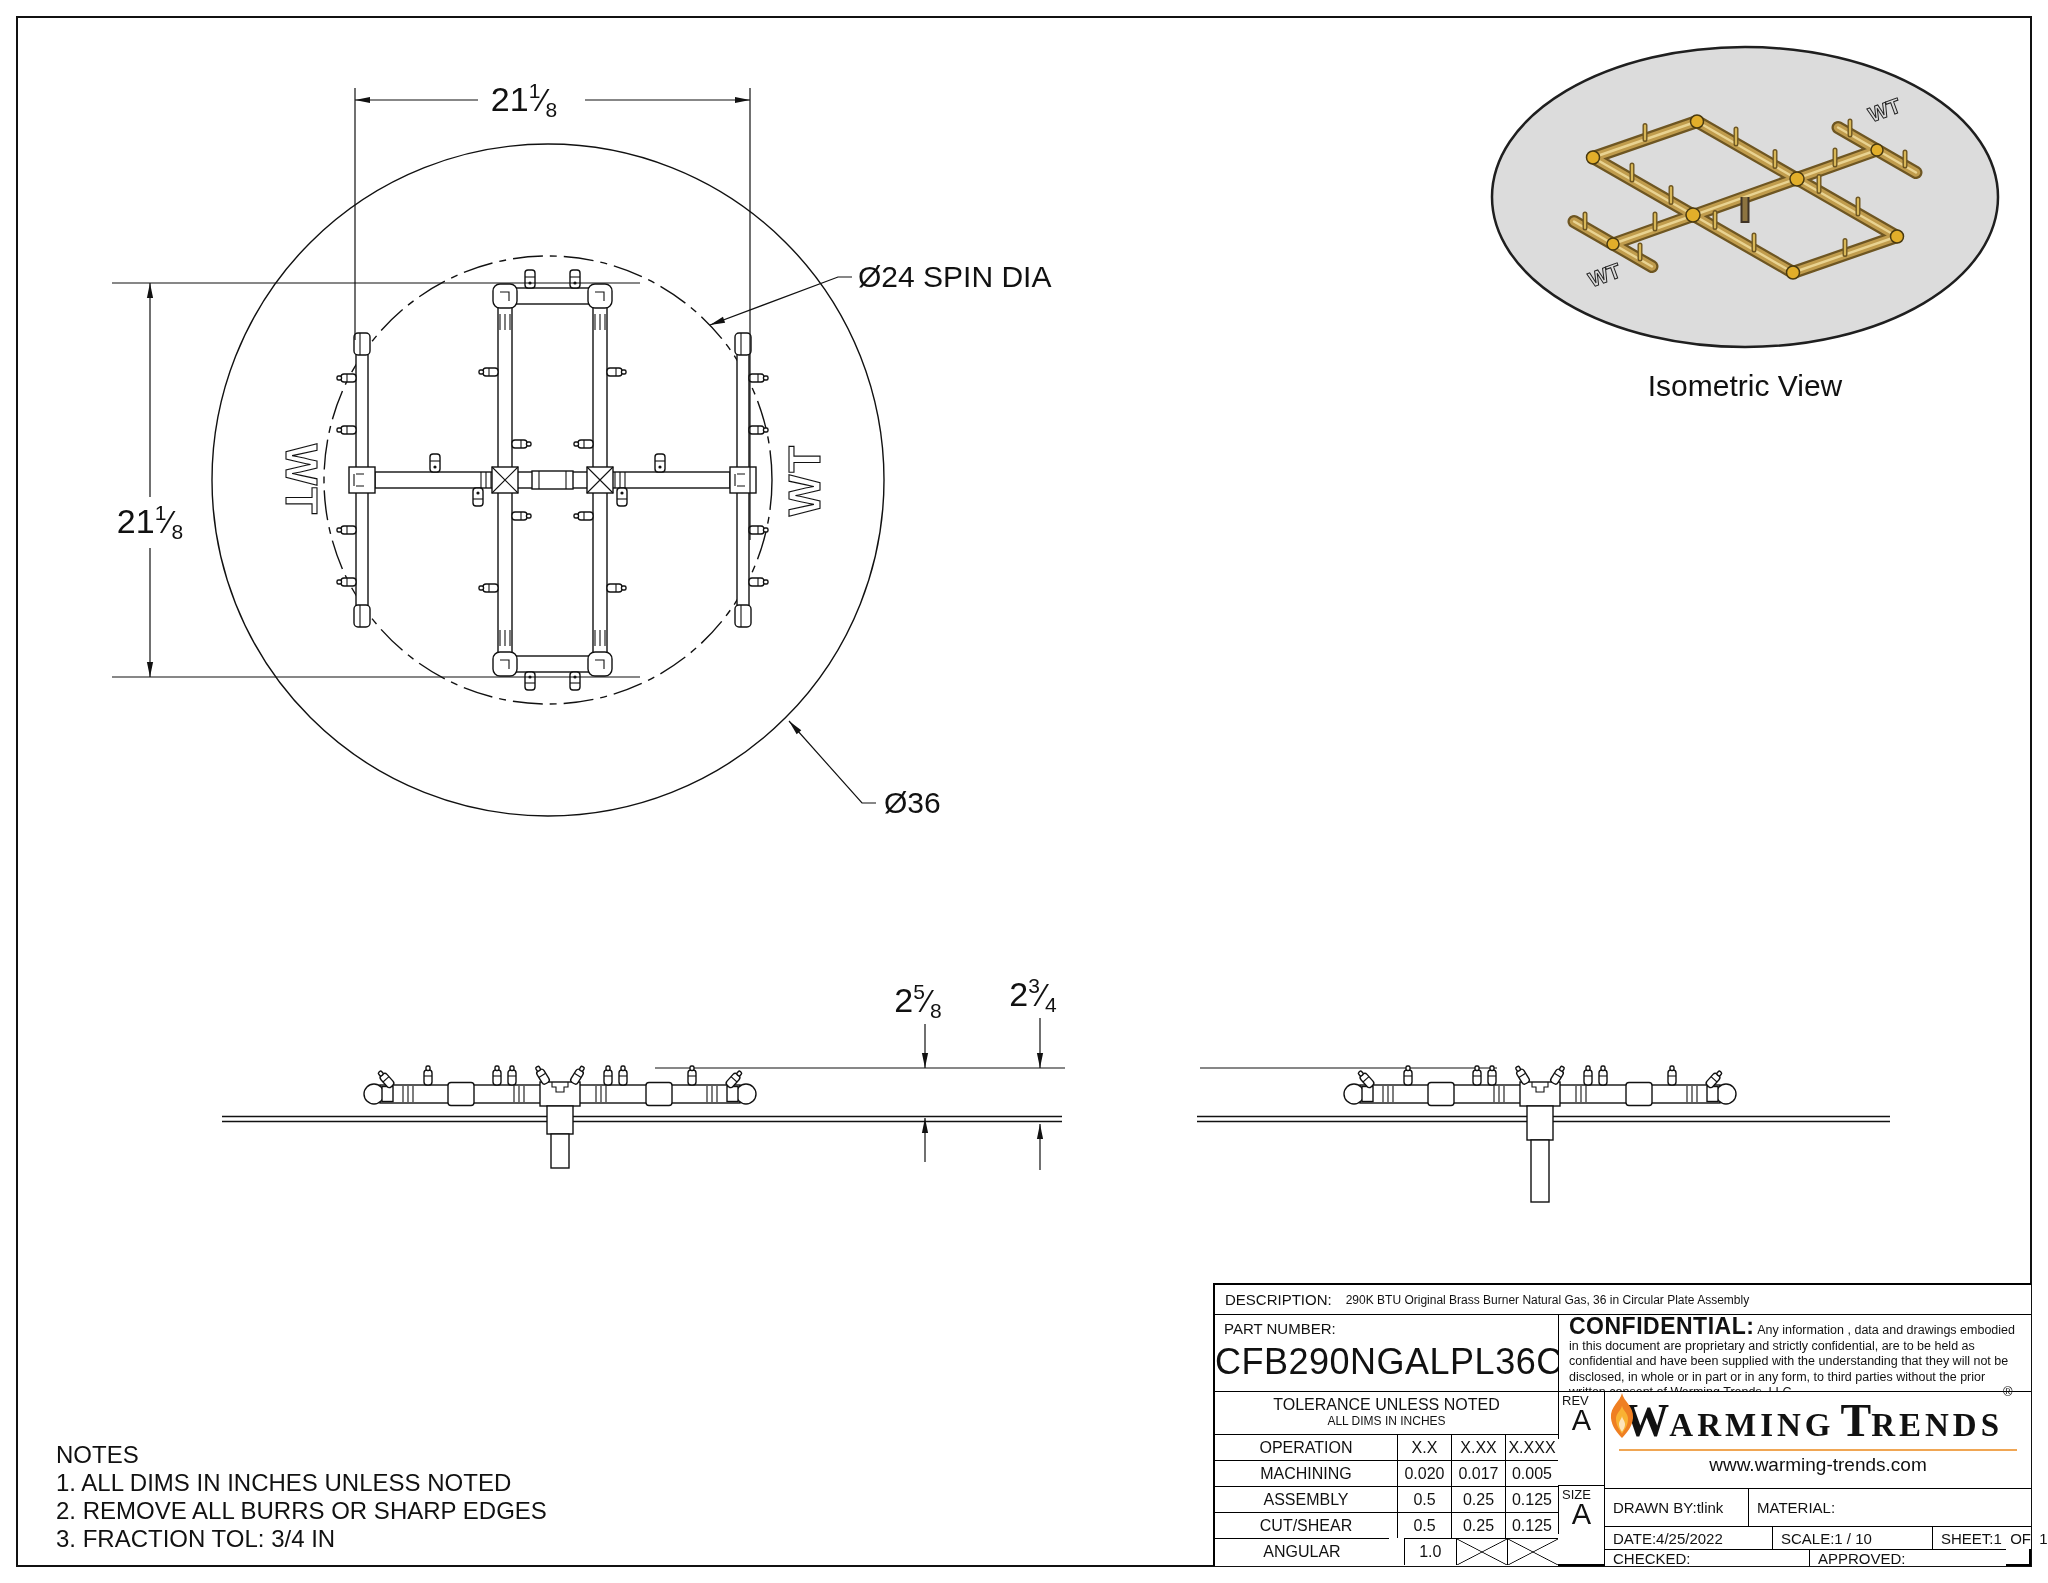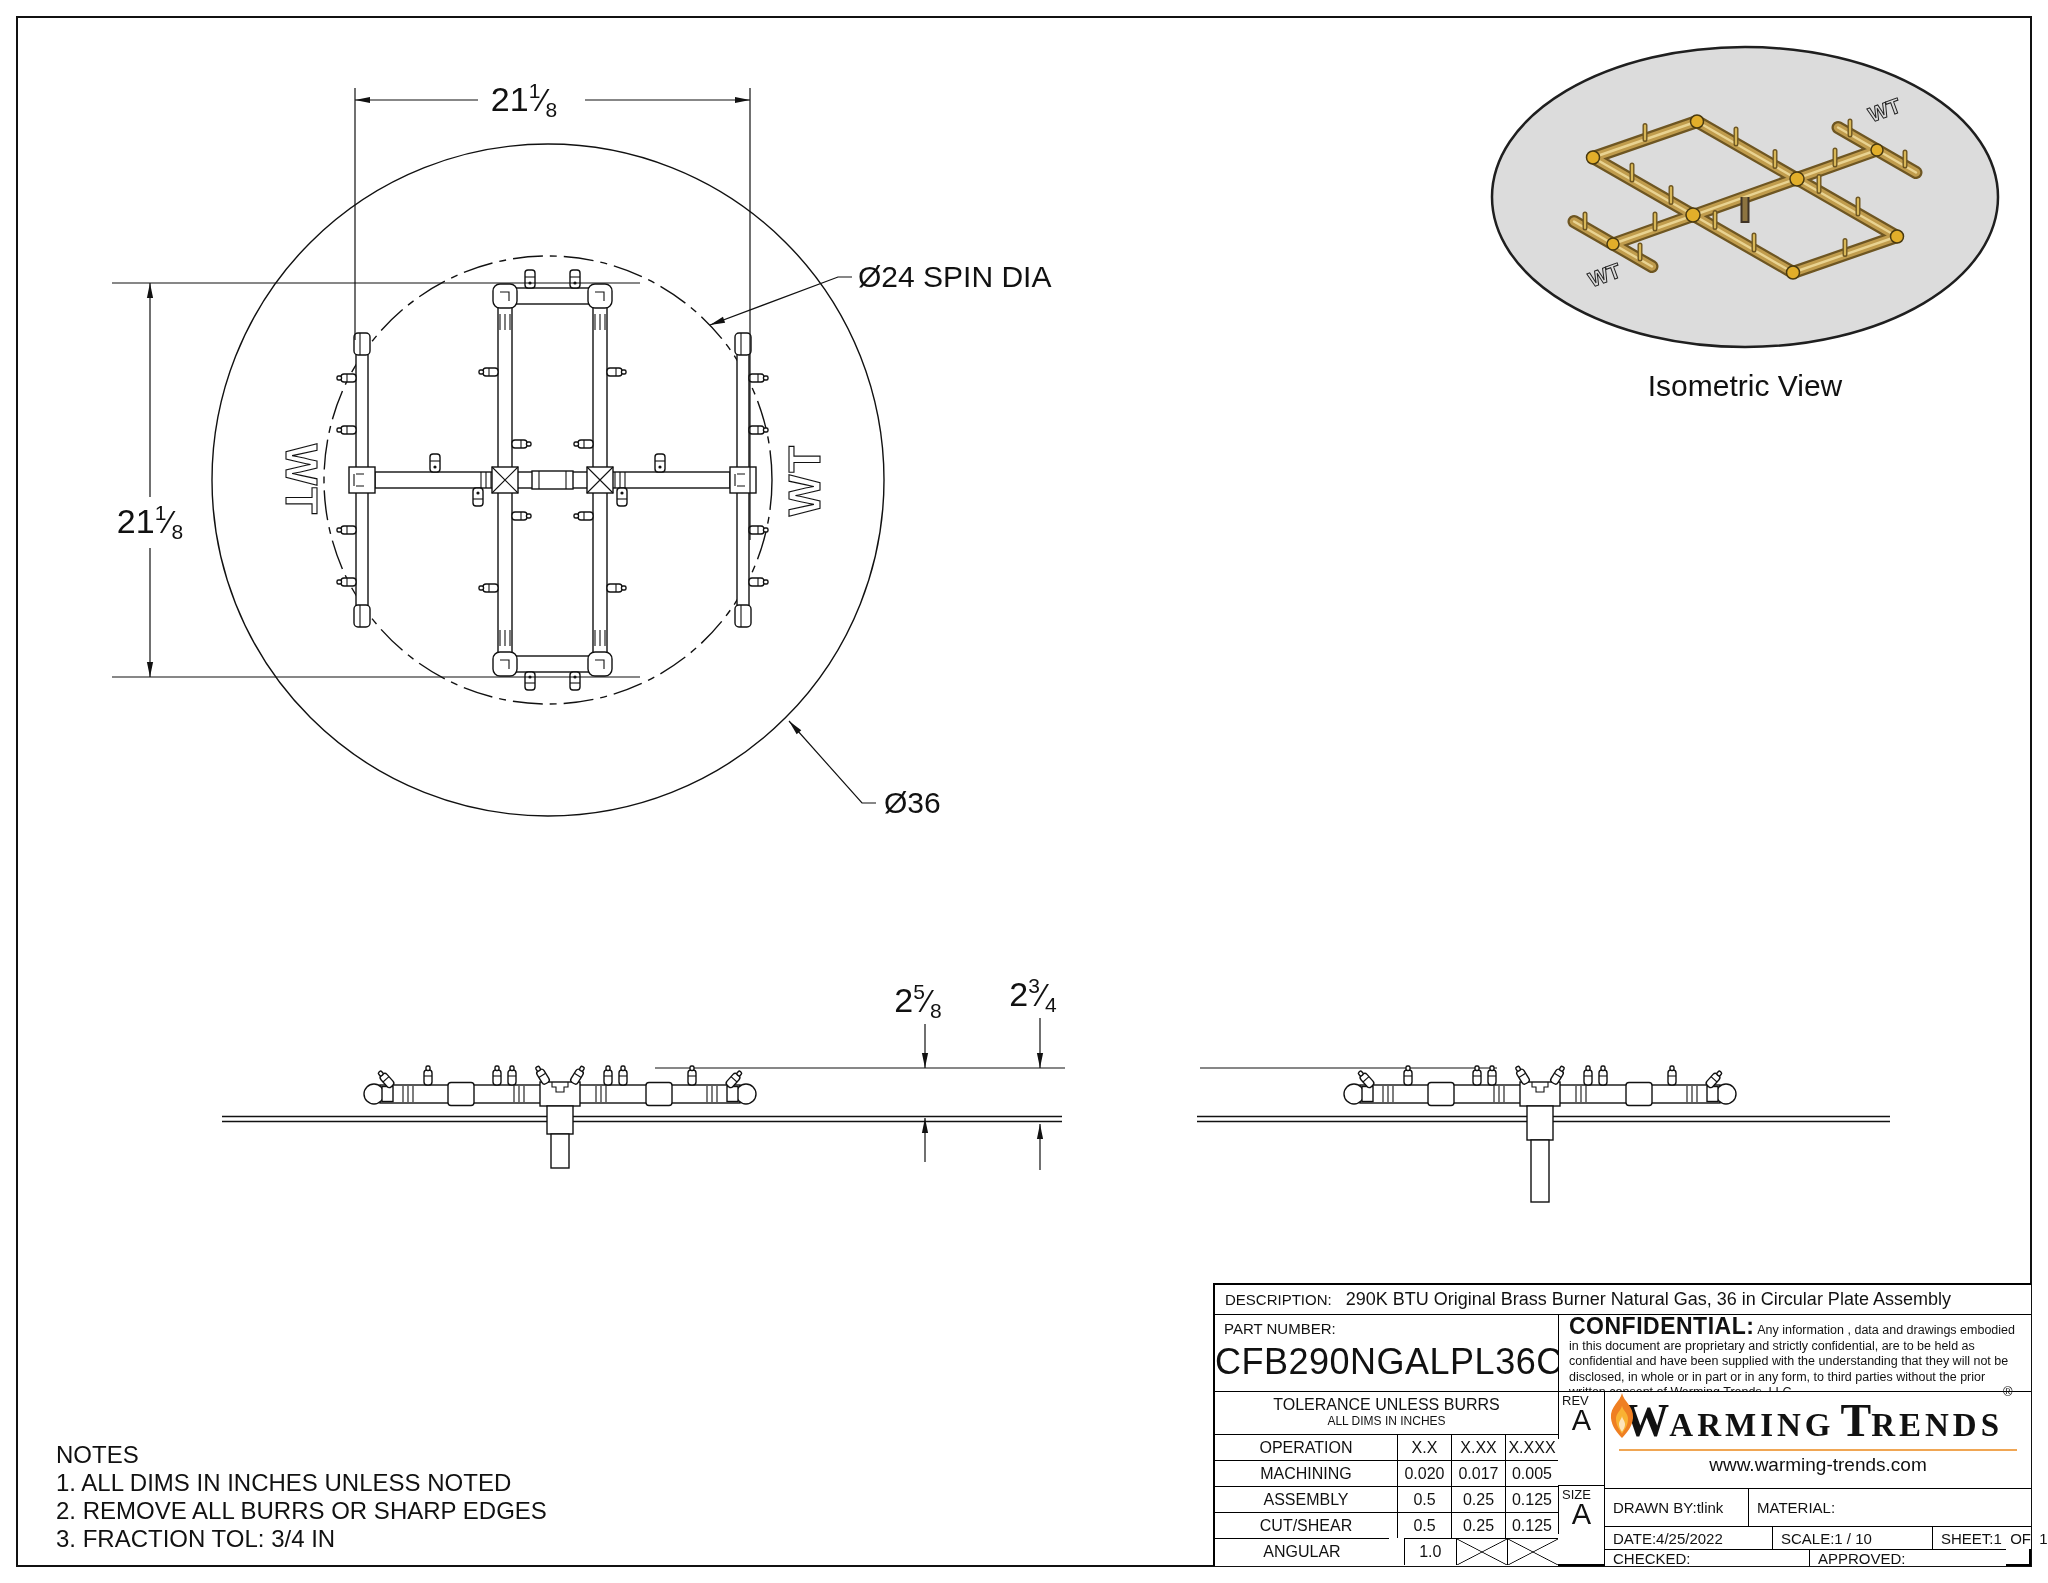--- a/index.html
+++ b/index.html
@@ -28,21 +28,21 @@
 
   
   #notes{position:absolute;left:56px;top:1441px;font-size:24px;line-height:28px;}
 
   
   .tb{position:absolute;box-sizing:border-box;border:2px solid #000;background:#fff;padding-left:17px;}
   .cell{position:absolute;box-sizing:border-box;background:#fff;}
   .bl{border-left:1.5px solid #000;} .bt{border-top:1.5px solid #000;}
   .small-lbl{font-size:15px;}
   .desc-row{display:flex;align-items:center;gap:14px;padding-left:10px;}
-  .desc-val{font-size:18px;}
+  .desc-val{font-size:12px;}
   .pn-lbl{position:absolute;left:9px;top:5px;font-size:15px;}
   .pn-val{position:absolute;left:0;right:0;top:26px;text-align:center;font-size:36px;letter-spacing:0.5px;}
   .conf{padding:4px 8px 0 10px;font-size:12.5px;line-height:15.5px;text-align:left;}
   .conf-big{font-size:23px;font-weight:bold;letter-spacing:0.5px;}
   .tol-title{font-size:16px;text-align:center;padding-top:4px;}
   .tol-sub{font-size:12px;text-align:center;}
   .trow{position:absolute;display:flex;width:100%;}
   .tc{box-sizing:border-box;border-top:1.5px solid #000;border-left:1.5px solid #000;
       display:flex;align-items:center;justify-content:center;font-size:16px;height:100%;}
   .tc:first-child{border-left:none;}
@@ -306,21 +306,21 @@
     <div class="pn-lbl">PART NUMBER:</div>
     <div class="pn-val">CFB290NGALPL36C</div>
   </div>
 
   <div class="cell bt bl conf" style="left:343px;top:29px;width:473px;height:77px;">
     <span class="conf-big">CONFIDENTIAL:</span>
     <span>Any information , data and drawings embodied in this document are proprietary and strictly confidential, are to be held as confidential and have been supplied with the understanding that they will not be disclosed, in whole or in part or in any form, to third parties without the prior written consent of Warming Trends, LLC.</span>
   </div>
 
   <div class="cell bt" style="left:0;top:106px;width:343px;height:175px;">
-    <div class="tol-title">TOLERANCE UNLESS BURRS</div>
+    <div class="tol-title">TOLERANCE UNLESS NOTED</div>
     <div class="tol-sub">ALL DIMS IN INCHES</div>
     <div class="trow" style="top:42px;height:26px;">
       <div class="tc" style="width:182px;">OPERATION</div>
       <div class="tc" style="width:54px;">X.X</div>
       <div class="tc" style="width:54px;">X.XX</div>
       <div class="tc" style="width:53px;">X.XXX</div>
     </div>
     <div class="trow" style="top:68px;height:26px;">
       <div class="tc" style="width:182px;">MACHINING</div>
       <div class="tc" style="width:54px;">0.020</div>

